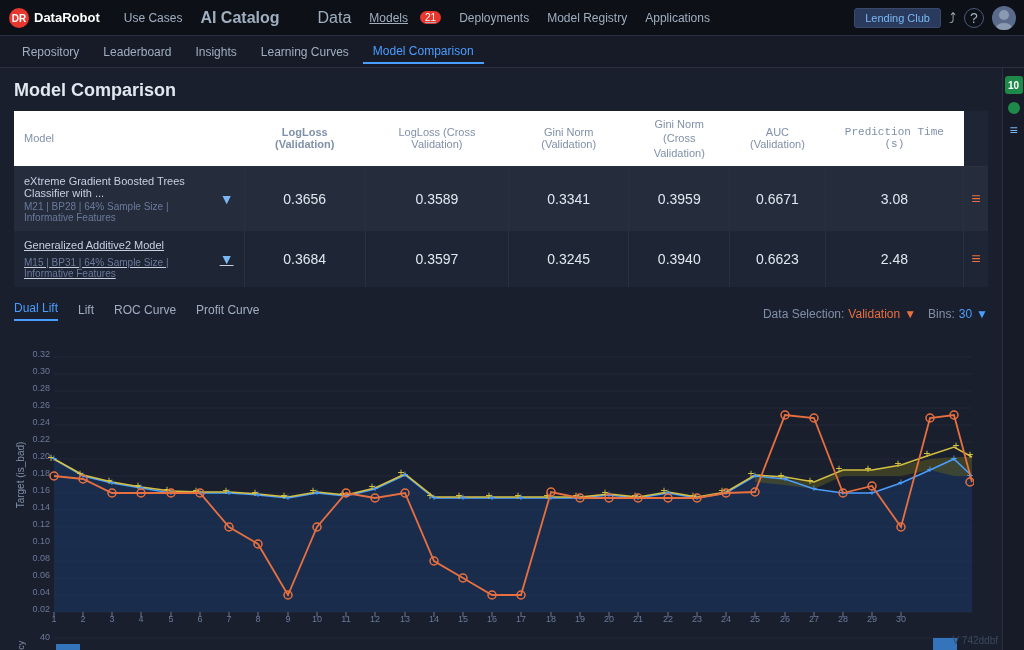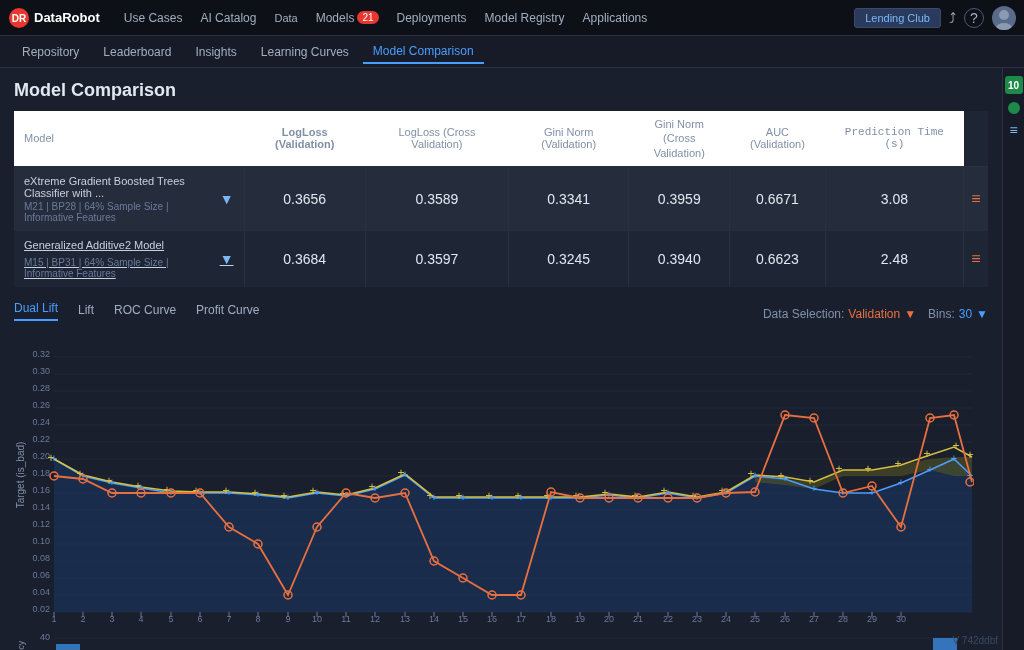--- a/index.html
+++ b/index.html
@@ -12,23 +12,23 @@
 <div style="background:#0d1117; height:36px; display:flex; align-items:center; padding:0 8px; border-bottom:1px solid #2a3040;">
   <div style="display:flex;align-items:center;margin-right:16px;cursor:pointer;">
     <svg width="22" height="22" viewBox="0 0 22 22" style="margin-right:4px;">
       <circle cx="11" cy="11" r="10" fill="#e8372e"></circle>
       <text x="11" y="15" text-anchor="middle" fill="white" font-size="10" font-weight="bold">DR</text>
     </svg>
     <span style="color:#fff;font-weight:bold;font-size:13px;">DataRobot</span>
   </div>
   <div style="display:flex;align-items:center;gap:2px;flex:1;">
     <span style="color:#a0aec0;font-size:12px;padding:4px 8px;cursor:pointer;">Use Cases</span>
-    <span style="color:#a0aec0;font-size:12px;padding:4px 8px;cursor:pointer;">AI Catalog</span>
-    <span style="color:#a0aec0;font-size:11px;padding:4px 8px;cursor:pointer;">Data</span>
-    <span style="color:#a0aec0;font-size:12px;padding:4px 8px;cursor:pointer;display:flex;align-items:center;gap:3px;">
+    <span style="color:#a0aec0;font-size:16px;padding:4px 8px;cursor:pointer;font-weight:bold;">AI Catalog</span>
+    <span style="color:#a0aec0;font-size:16px;padding:4px 8px;cursor:pointer;margin-left:20px;">Data</span>
+    <span style="color:#a0aec0;font-size:12px;padding:4px 8px;cursor:pointer;display:flex;align-items:center;gap:12px;text-decoration:underline;">
       <span>Models</span>
       <span style="background:#e8372e;color:#fff;border-radius:10px;font-size:10px;padding:1px 5px;">21</span>
     </span>
     <span style="color:#a0aec0;font-size:12px;padding:4px 8px;cursor:pointer;text-align:center;">Deployments</span>
     <span style="color:#a0aec0;font-size:12px;padding:4px 8px;cursor:pointer;">Model Registry</span>
     <span style="color:#a0aec0;font-size:12px;padding:4px 8px;cursor:pointer;">Applications</span>
   </div>
   <div style="display:flex;align-items:center;gap:8px;">
     <button style="background:#2a3a5c;color:#7ab8f5;border:1px solid #3a4a6c;border-radius:3px;padding:3px 10px;font-size:11px;cursor:pointer;">Lending Club</button>
     <span style="color:#a0aec0;font-size:14px;cursor:pointer;">⤴</span>

